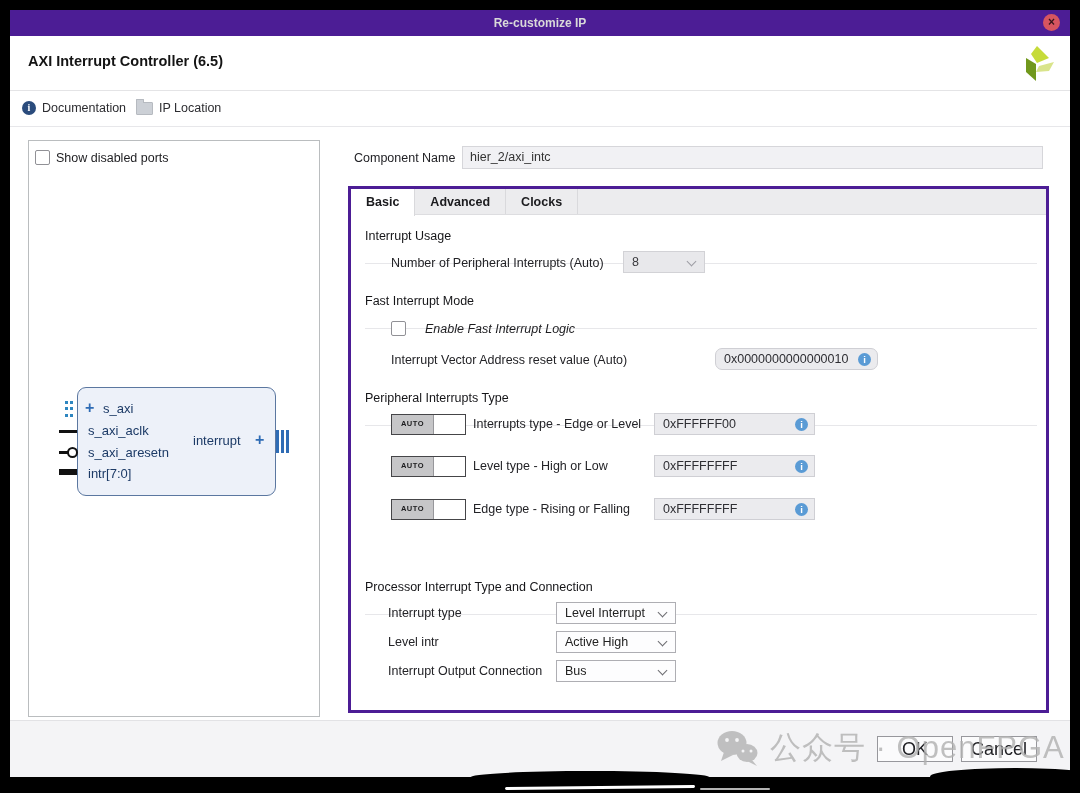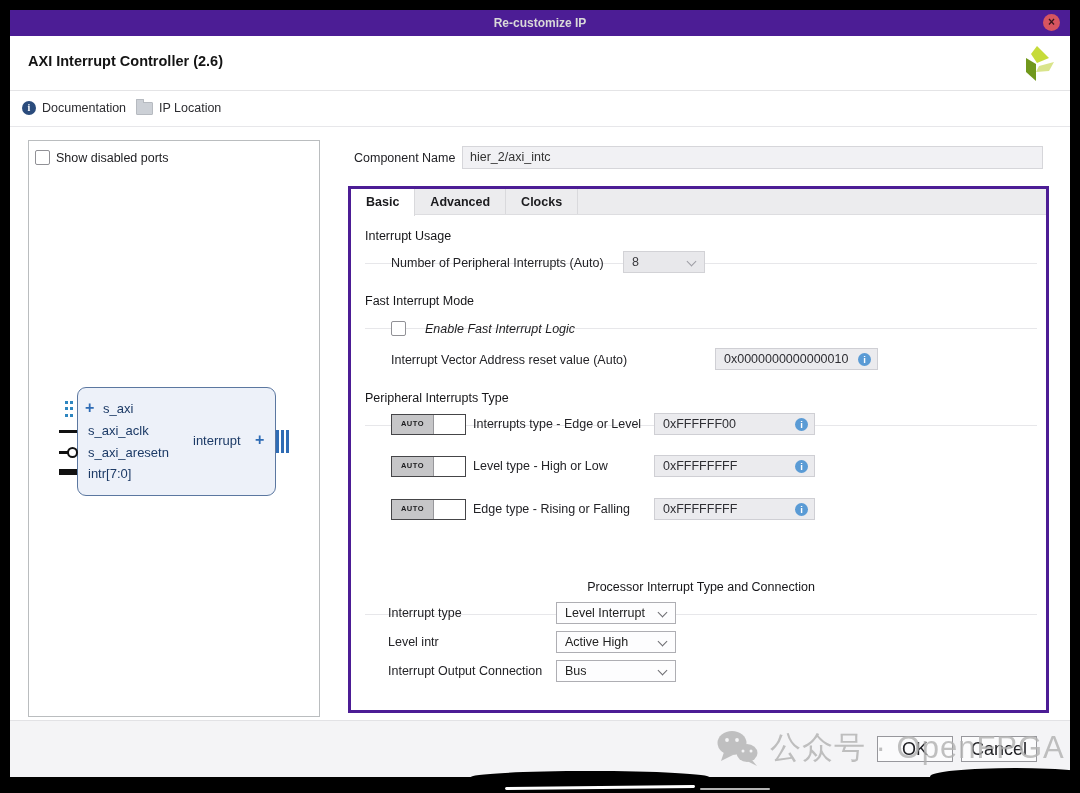--- a/index.html
+++ b/index.html
@@ -70,21 +70,21 @@
 
 <div class="canvas">
 
   <div class="abs window"></div>
 
   <div class="abs titlebar">
     <span>Re-customize IP</span>
   </div>
   <div class="abs closebtn">×</div>
 
-  <div class="abs hdr-title">AXI Interrupt Controller (2.6)</div>
+  <div class="abs hdr-title">AXI Interrupt Controller (6.5)</div>
   <svg class="abs" style="left:1022px;top:45px;" width="34" height="38" viewBox="0 0 34 38">
     <polygon points="15,1 27,13 15,18 9,9" fill="#c6db3a"></polygon>
     <polygon points="4,13 14,19 14,36 4,27" fill="#71981c"></polygon>
     <polygon points="17,21 32,17 27,26 14,27" fill="#d9e48b"></polygon>
   </svg>
   <div class="abs hdr-line"></div>
 
   <div class="abs tool-item" style="left:22px;top:101px;">
     <span class="info-ico">i</span>
     <span>Documentation</span>
@@ -139,21 +139,21 @@
       <span>8</span>
       <span class="chev"></span>
     </div>
 
     <div class="sechdr" style="top:105px;">Fast Interrupt Mode</div>
     <div style="position:absolute;left:40px;top:132px;display:flex;align-items:flex-end;gap:19px;font-style:italic;">
       <div class="cb"></div>
       <span class="cb-label">Enable Fast Interrupt Logic</span>
     </div>
     <div class="flabel" style="left:40px;top:164px;">Interrupt Vector Address reset value (Auto)</div>
-    <div class="hexfield" style="left:364px;top:159px;width:163px;">
+    <div class="hexfield" style="left:364px;top:159px;width:163px;border-radius:7px;">
       <span>0x0000000000000010</span>
       <span class="iico" style="right:6px;">i</span>
     </div>
 
     <div class="sechdr" style="top:202px;">Peripheral Interrupts Type</div>
 
     <div class="autotoggle" style="left:40px;top:225px;">
       <span class="knob">AUTO</span>
     </div>
     <div class="flabel" style="left:122px;top:228px;">Interrupts type - Edge or Level</div>
@@ -173,21 +173,21 @@
 
     <div class="autotoggle" style="left:40px;top:310px;">
       <span class="knob">AUTO</span>
     </div>
     <div class="flabel" style="left:122px;top:313px;">Edge type - Rising or Falling</div>
     <div class="hexfield" style="left:303px;top:309px;width:161px;">
       <span>0xFFFFFFFF</span>
       <span class="iico" style="right:6px;">i</span>
     </div>
 
-    <div class="sechdr" style="top:391px;text-align:center;">Processor Interrupt Type and Connection</div>
+    <div class="sechdr" style="top:391px;">Processor Interrupt Type and Connection</div>
 
     <div class="flabel" style="left:37px;top:417px;">Interrupt type</div>
     <div class="dropdown" style="left:205px;top:413px;width:120px;">
       <span>Level Interrupt</span>
       <span class="chev"></span>
     </div>
 
     <div class="flabel" style="left:37px;top:446px;">Level intr</div>
     <div class="dropdown" style="left:205px;top:442px;width:120px;">
       <span>Active High</span>

